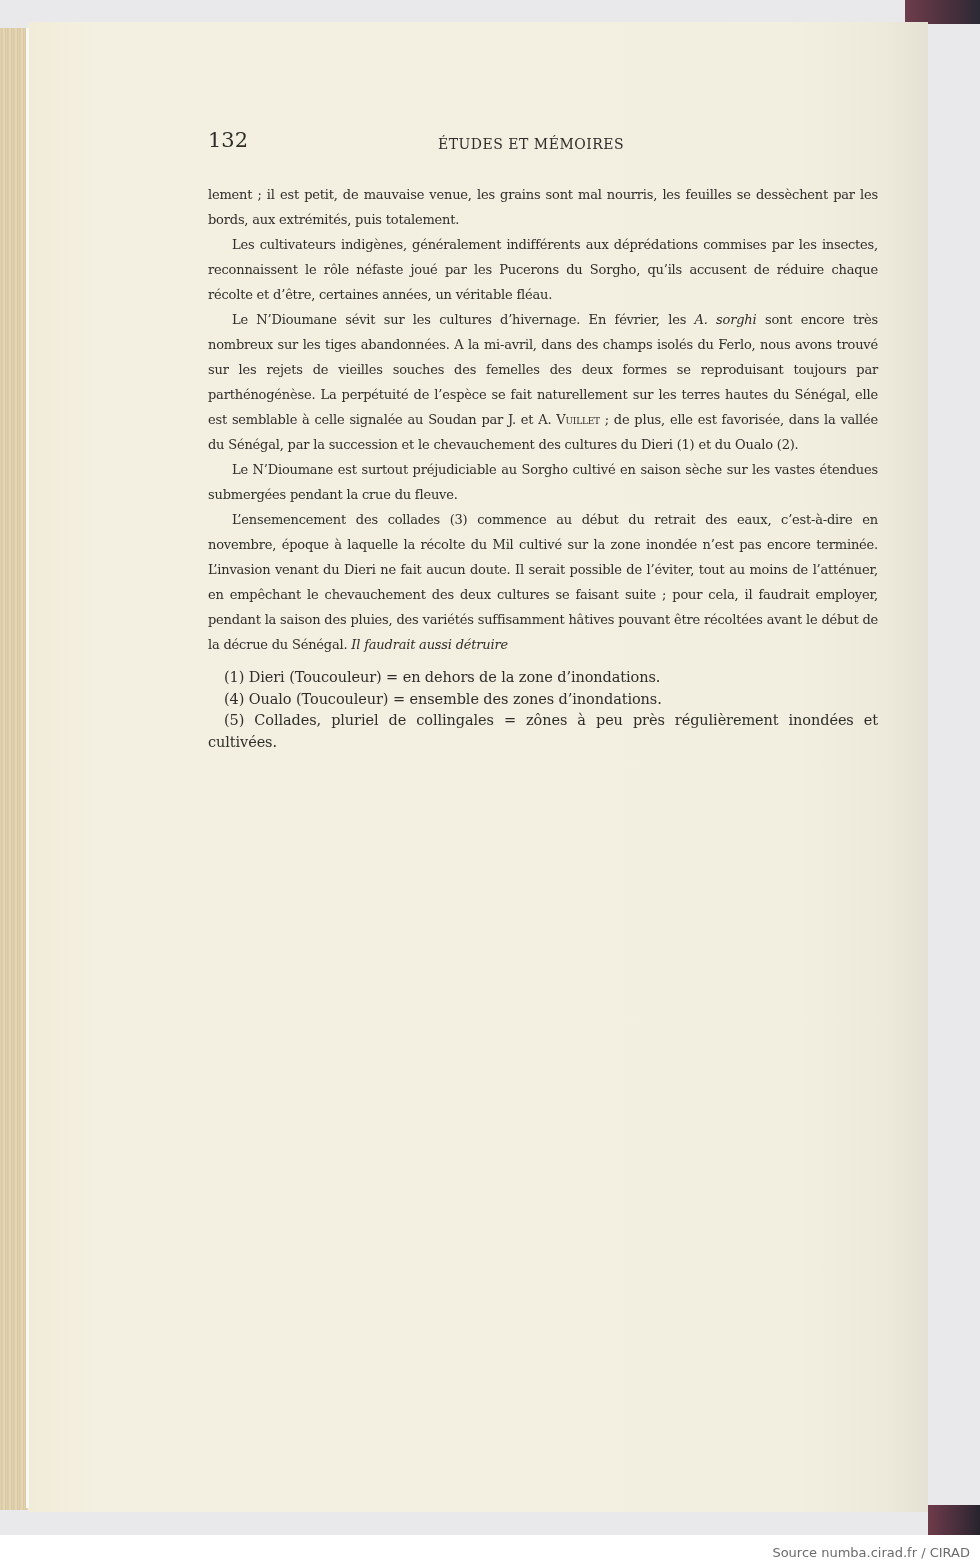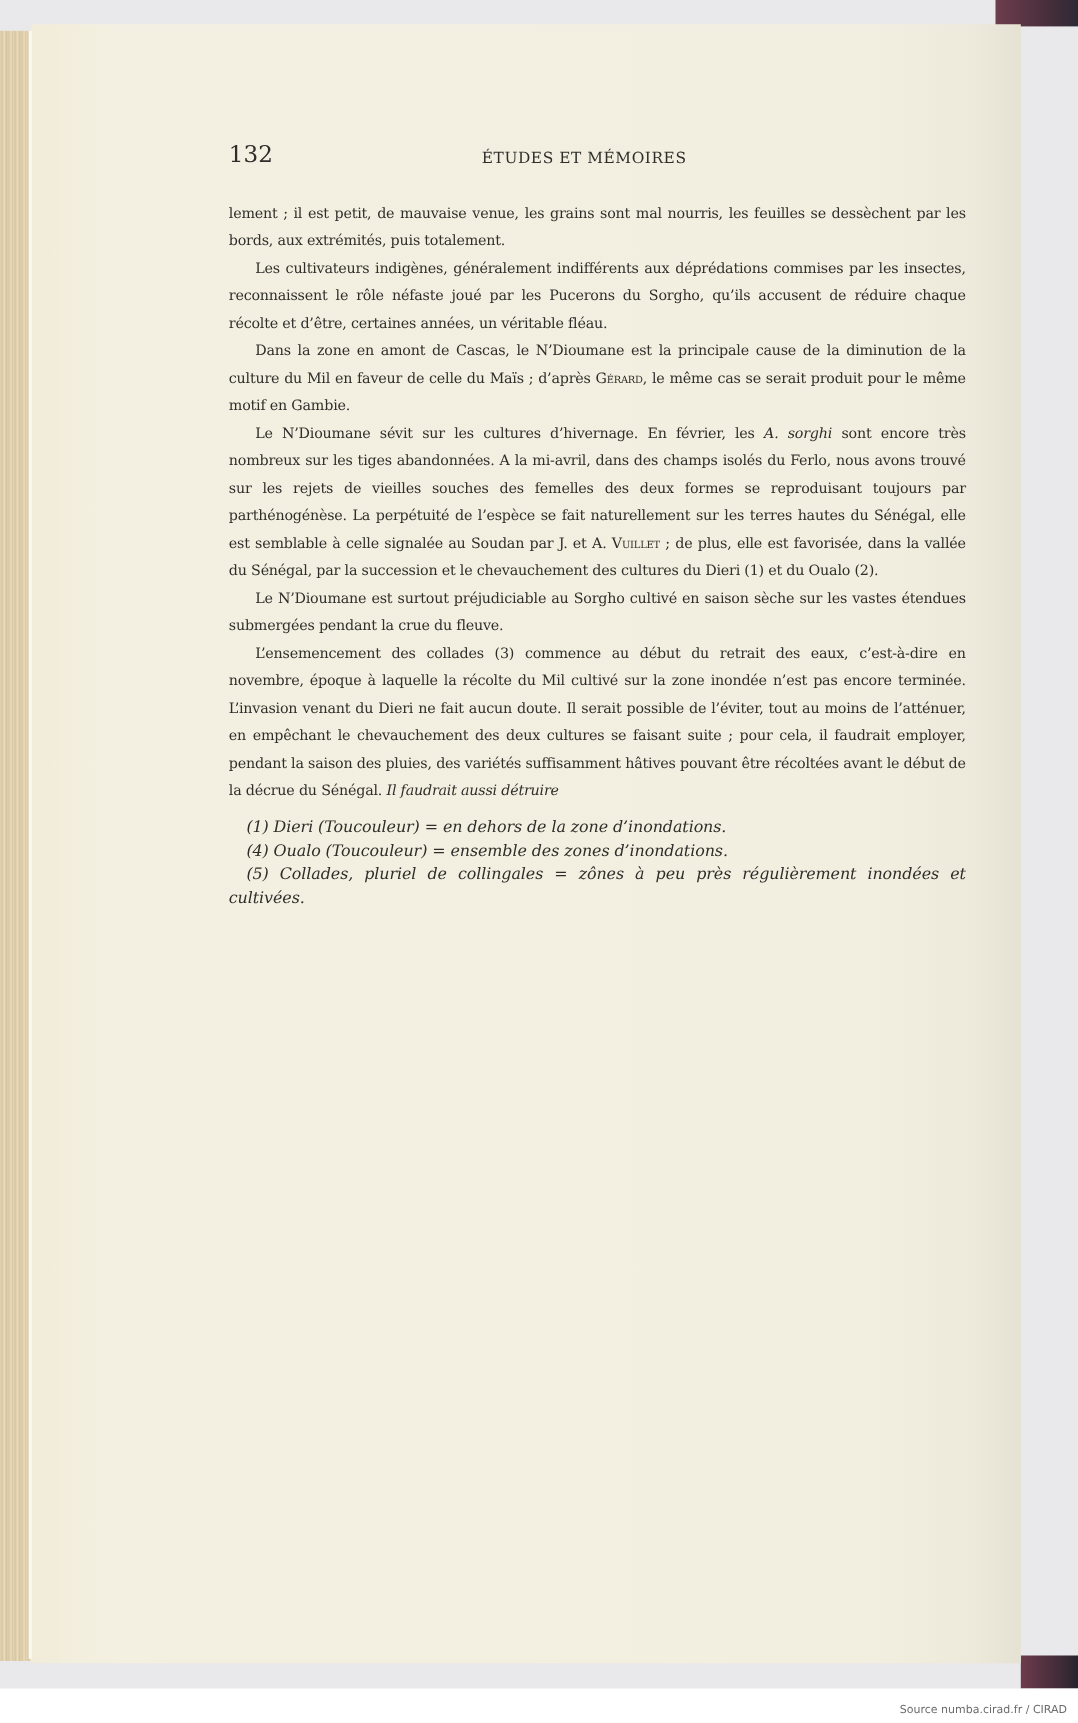--- a/index.html
+++ b/index.html
@@ -46,21 +46,21 @@
     .page-edge-line {
       position: absolute;
       left: 26px; top: 28px;
       width: 3px; height: 1480px;
       background: #faf8f2;
     }
     .source-footer {
       position: absolute;
       right: 10px; bottom: 6px;
       font-family: "DejaVu Sans", sans-serif;
-      font-size: 10px;
+      font-size: 13px;
       color: #6b6b6b;
     }
     .content {
       position: absolute;
       left: 208px; top: 128px;
       width: 670px;
       font-family: "DejaVu Serif", serif;
       color: #2f2d2a;
     }
     .running-head {
@@ -94,21 +94,20 @@
     }
     .sc {
       font-variant: small-caps;
     }
     .footnotes {
       margin-top: 10px;
       font-size: 14.5px;
       line-height: 21.5px;
       text-align: justify;
       letter-spacing: -0.1px;
-      font-style: italic;
     }
     .footnotes p {
       margin: 0;
       text-indent: 16px;
     }
   </style>
 </head>
 <body>
 
 <div class="scan">
@@ -120,21 +119,20 @@
 
   <div class="content">
     <div class="running-head">
       <span class="page-number">132</span>
       <span class="header-title">ÉTUDES ET MÉMOIRES</span>
     </div>
 
     <div class="body-text">
       <p class="continuation">lement ; il est petit, de mauvaise venue, les grains sont mal nourris, les feuilles se dessèchent par les bords, aux extrémités, puis totalement.</p>
       <p>Les cultivateurs indigènes, généralement indifférents aux déprédations commises par les insectes, reconnaissent le rôle néfaste joué par les Pucerons du Sorgho, qu’ils accusent de réduire chaque récolte et d’être, certaines années, un véritable fléau.</p>
-      <p><span>Dans la zone en amont de Cascas, le N’Dioumane est la principale cause de la diminution de la culture du Mil en faveur de celle du Maïs ; d’après </span><span class="sc">Gérard</span><span>, le même cas se serait produit pour le même motif en Gambie.</span></p>
       <p><span>Le N’Dioumane sévit sur les cultures d’hivernage. En février, les </span><i>A. sorghi</i><span> sont encore très nombreux sur les tiges abandonnées. A la mi-avril, dans des champs isolés du Ferlo, nous avons trouvé sur les rejets de vieilles souches des femelles des deux formes se reproduisant toujours par parthénogénèse. La perpétuité de l’espèce se fait naturellement sur les terres hautes du Sénégal, elle est semblable à celle signalée au Soudan par J. et A. </span><span class="sc">Vuillet</span><span> ; de plus, elle est favorisée, dans la vallée du Sénégal, par la succession et le chevauchement des cultures du Dieri (1) et du Oualo (2).</span></p>
       <p>Le N’Dioumane est surtout préjudiciable au Sorgho cultivé en saison sèche sur les vastes étendues submergées pendant la crue du fleuve.</p>
       <p><span>L’ensemencement des collades (3) commence au début du retrait des eaux, c’est-à-dire en novembre, époque à laquelle la récolte du Mil cultivé sur la zone inondée n’est pas encore terminée. L’invasion venant du Dieri ne fait aucun doute. Il serait possible de l’éviter, tout au moins de l’atténuer, en empêchant le chevauchement des deux cultures se faisant suite ; pour cela, il faudrait employer, pendant la saison des pluies, des variétés suffisamment hâtives pouvant être récoltées avant le début de la décrue du Sénégal. </span><i>Il faudrait aussi détruire</i></p>
     </div>
 
     <div class="footnotes">
       <p>(1) Dieri (Toucouleur) = en dehors de la zone d’inondations.</p>
       <p>(4) Oualo (Toucouleur) = ensemble des zones d’inondations.</p>
       <p>(5) Collades, pluriel de collingales = zônes à peu près régulièrement inondées et cultivées.</p>
     </div>

